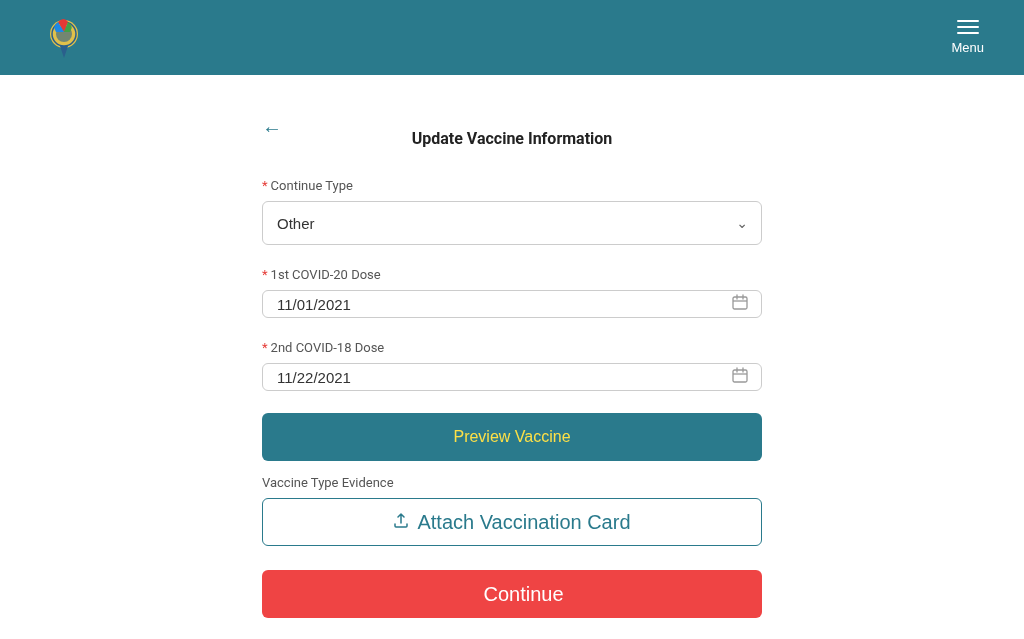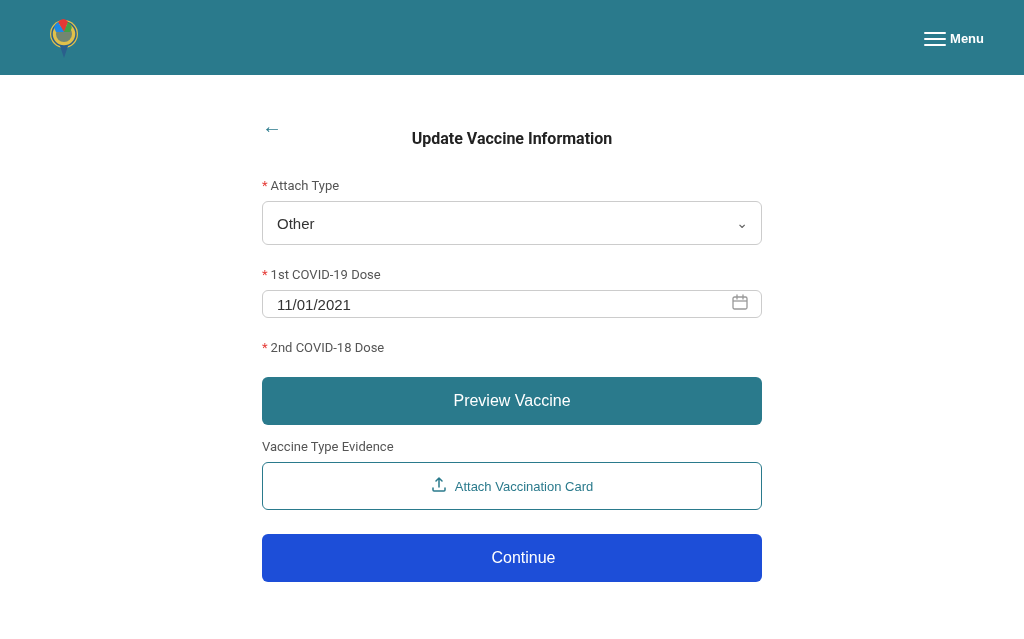--- a/index.html
+++ b/index.html
@@ -31,28 +31,27 @@
       align-items: center;
     }
 
     .logo-svg {
       width: 48px;
       height: 52px;
     }
 
     .menu-btn {
       display: flex;
-      flex-direction: row;
-      align-items: flex-end;
+      flex-direction: column;
+      align-items: center;
       gap: 4px;
       cursor: pointer;
       background: none;
       border: none;
       color: white;
-      font-weight: bold;
     }
 
     .menu-lines {
       display: flex;
       flex-direction: column;
       gap: 4px;
     }
 
     .menu-line {
       width: 22px;
@@ -180,21 +179,21 @@
       color: #888;
       font-size: 15px;
       pointer-events: none;
     }
 
     
     .btn-primary {
       width: 100%;
       height: 48px;
       background: #2a7a8c;
-      color: #ffffff;
+      color: #fde047;
       border: none;
       border-radius: 6px;
       font-size: 16px;
       font-weight: 500;
       cursor: pointer;
       margin-bottom: 14px;
     }
 
     .evidence-label {
       font-size: 13px;
@@ -202,38 +201,38 @@
       margin-bottom: 8px;
     }
 
     .btn-attach {
       width: 100%;
       height: 48px;
       background: white;
       color: #2a7a8c;
       border: 1.5px solid #2a7a8c;
       border-radius: 6px;
-      font-size: 13px;
+      font-size: 20px;
       font-weight: 500;
       cursor: pointer;
       display: flex;
       align-items: center;
       justify-content: center;
       gap: 8px;
       margin-bottom: 24px;
     }
 
     .btn-continue {
       width: 100%;
       height: 48px;
-      background: #1d4ed8;
+      background: #ef4444;
       color: white;
       border: none;
       border-radius: 6px;
-      font-size: 16px;
+      font-size: 20px;
       font-weight: 500;
       cursor: pointer;
       padding-left: 23px;
     }
   </style>
 </head>
 <body>
 
 <header class="header">
   <div class="logo-area">
@@ -269,59 +268,70 @@
       <button class="back-btn" aria-label="Go back">
         <span>←</span>
       </button>
       <h1 class="page-title">Update Vaccine Information</h1>
     </div>
 
     
     <div class="field-group">
       <div class="field-label">
         <span class="required-star">*</span>
-        <span>Attach Type</span>
+        <span>Continue Type</span>
       </div>
       <div class="select-wrapper">
         <select class="select-field">
           <option value="Other" selected="">Other</option>
           <option value="Pfizer">Pfizer</option>
           <option value="Moderna">Moderna</option>
           <option value="Johnson &amp; Johnson">Johnson &amp; Johnson</option>
           <option value="AstraZeneca">AstraZeneca</option>
         </select>
         <span class="select-chevron">⌄</span>
       </div>
     </div>
 
     
     <div class="field-group">
       <div class="field-label">
         <span class="required-star">*</span>
-        <span>1st COVID-19 Dose</span>
+        <span>1st COVID-20 Dose</span>
       </div>
       <div class="date-wrapper">
         <input type="text" class="date-field" value="11/01/2021" placeholder="MM/DD/YYYY" style="">
         <span class="calendar-icon">
           <svg width="16" height="16" viewBox="0 0 16 16" fill="none" xmlns="http://www.w3.org/2000/svg">
             <rect x="1" y="3" width="14" height="12" rx="1.5" stroke="#999" stroke-width="1.3" fill="none"></rect>
             <line x1="1" y1="7" x2="15" y2="7" stroke="#999" stroke-width="1.3"></line>
             <line x1="5" y1="1" x2="5" y2="5" stroke="#999" stroke-width="1.3" stroke-linecap="round"></line>
             <line x1="11" y1="1" x2="11" y2="5" stroke="#999" stroke-width="1.3" stroke-linecap="round"></line>
           </svg>
         </span>
       </div>
     </div>
 
     
     <div class="field-group">
       <div class="field-label">
         <span class="required-star">*</span>
         <span>2nd COVID-18 Dose</span>
       </div>
+      <div class="date-wrapper">
+        <input type="text" class="date-field" value="11/22/2021" placeholder="MM/DD/YYYY" style="">
+        <span class="calendar-icon">
+          <svg width="16" height="16" viewBox="0 0 16 16" fill="none" xmlns="http://www.w3.org/2000/svg">
+            <rect x="1" y="3" width="14" height="12" rx="1.5" stroke="#999" stroke-width="1.3" fill="none"></rect>
+            <line x1="1" y1="7" x2="15" y2="7" stroke="#999" stroke-width="1.3"></line>
+            <line x1="5" y1="1" x2="5" y2="5" stroke="#999" stroke-width="1.3" stroke-linecap="round"></line>
+            <line x1="11" y1="1" x2="11" y2="5" stroke="#999" stroke-width="1.3" stroke-linecap="round"></line>
+          </svg>
+        </span>
+      </div>
     </div>
 
     
     <button class="btn-primary">Preview Vaccine</button>
 
     
     <div class="evidence-label">Vaccine Type Evidence</div>
     <button class="btn-attach">
       <span>
         <svg width="16" height="16" viewBox="0 0 16 16" fill="none" xmlns="http://www.w3.org/2000/svg">

